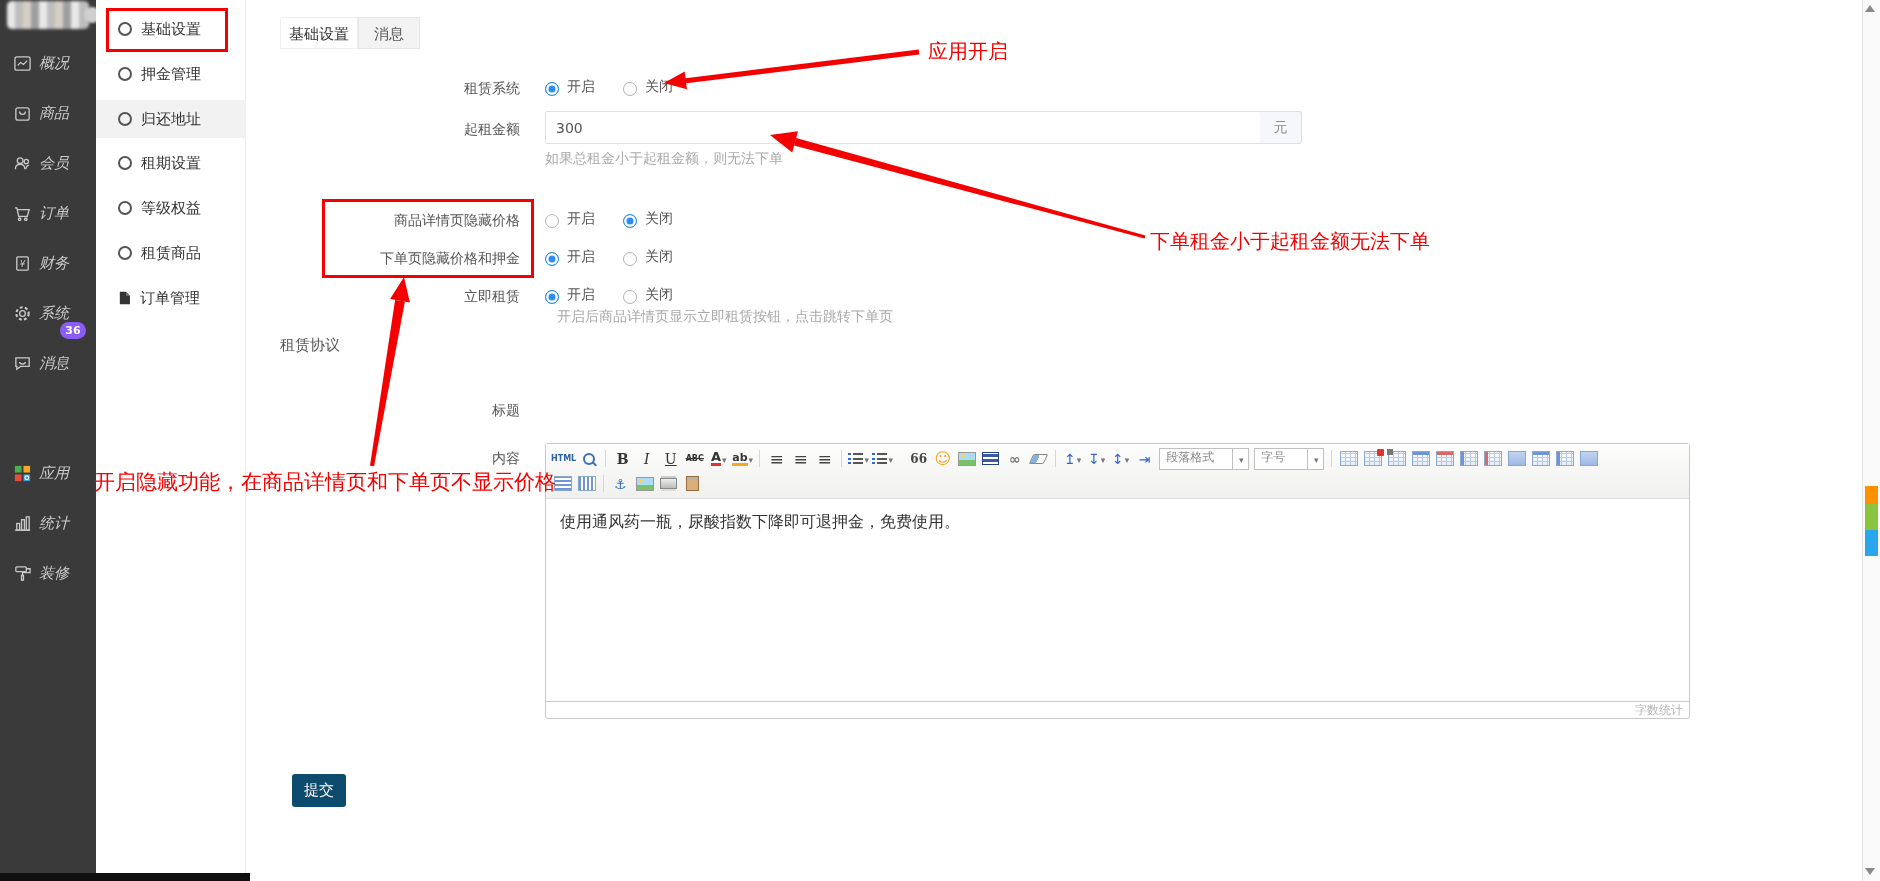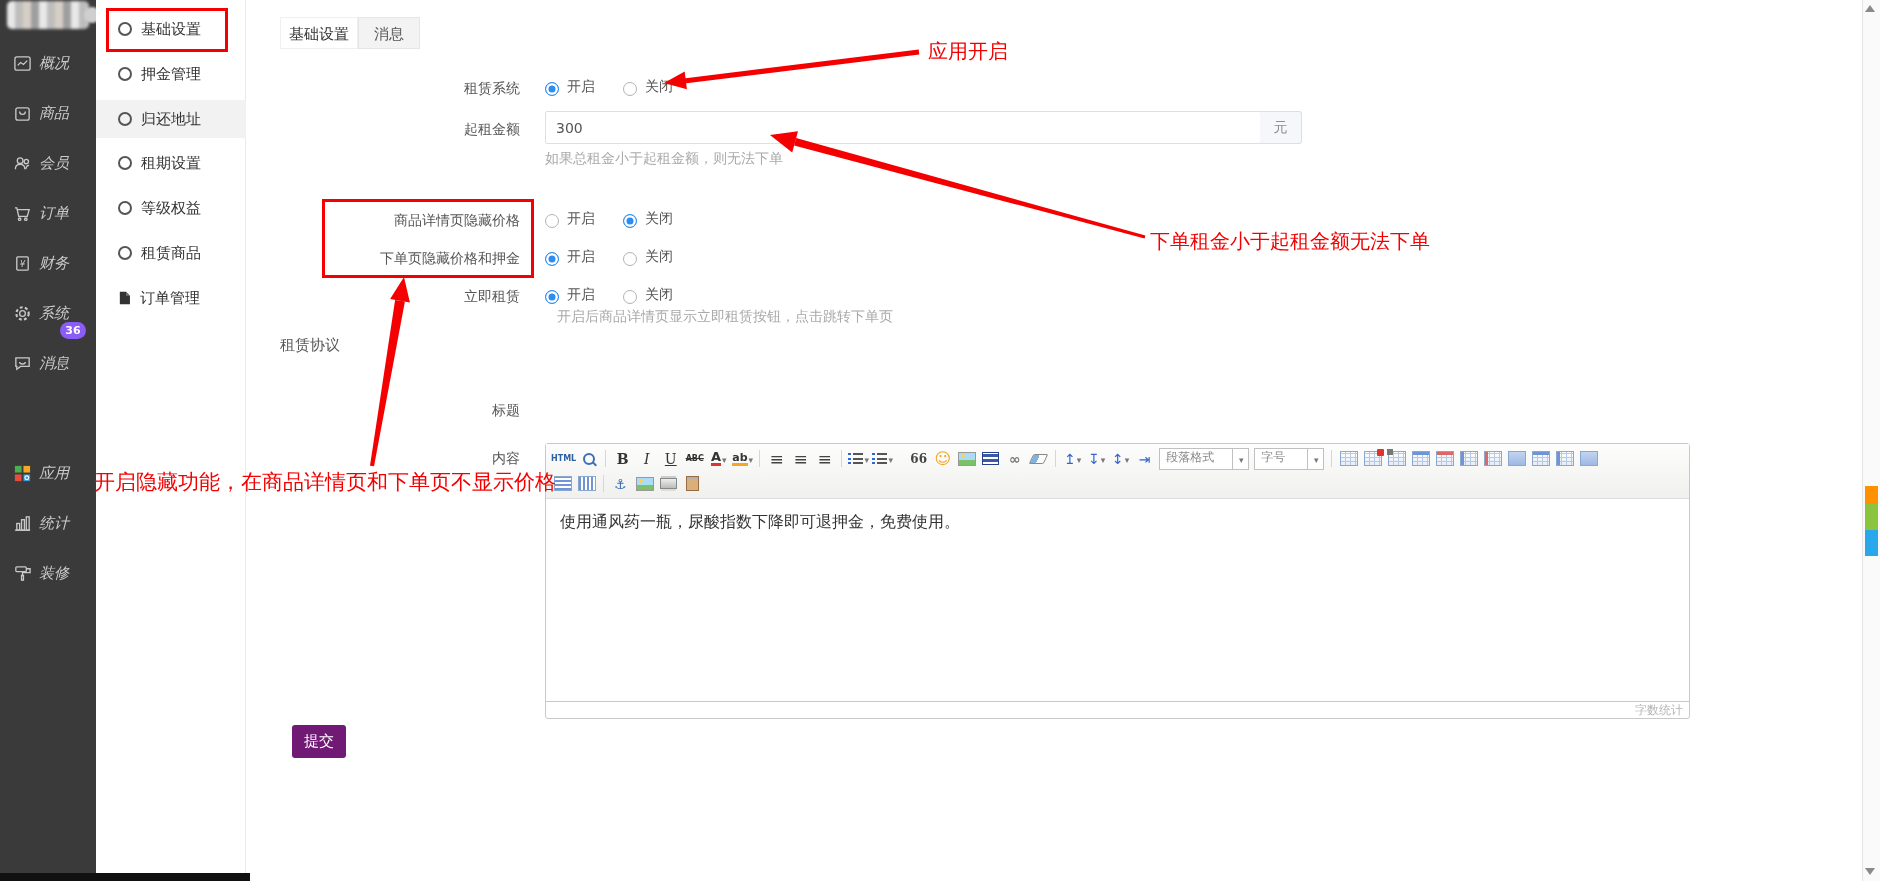--- a/index.html
+++ b/index.html
@@ -36,21 +36,21 @@
   .radios{position:absolute;left:545px;display:flex;align-items:flex-end;gap:8px;font-size:14px;color:#555;}
   .radios .gap{width:12px;}
   .rd{width:14px;height:14px;border:1px solid #b3b3b3;border-radius:50%;background:#fff;box-sizing:border-box;cursor:pointer;}
   .rd.on{border-color:#2d8cf0;background:#2d8cf0;box-shadow:inset 0 0 0 2.5px #fff;}
   .tinput{position:absolute;height:33px;border:1px solid #dcdfe6;border-radius:2px;box-sizing:border-box;
     font-size:14px;color:#555;padding:0 10px;font-family:inherit;outline:none;background:#fff;}
   .addon{position:absolute;left:1260px;top:111px;width:42px;height:33px;background:#f5f7fa;border:1px solid #dcdfe6;border-left:none;
     border-radius:0 3px 3px 0;box-sizing:border-box;font-size:14px;color:#8a8f99;text-align:center;line-height:31px;}
   .hint{position:absolute;font-size:14px;color:#a9a9a9;white-space:nowrap;}
   .section{position:absolute;left:280px;font-size:15px;color:#555;}
-  .submit{position:absolute;left:292px;top:725px;width:54px;height:33px;background:#701a75;border:none;border-radius:3px;
+  .submit{position:absolute;left:292px;top:774px;width:54px;height:33px;background:#0c4a6e;border:none;border-radius:3px;
     color:#fff;font-size:15px;cursor:pointer;font-family:inherit;}
 
   
   .editor{position:absolute;left:545px;top:443px;width:1145px;border:1px solid #c9c9c9;border-radius:3px 3px 0 0;box-sizing:border-box;background:#fff;}
   .tbar{background:linear-gradient(#fdfdfd,#f0f0ee);border-bottom:1px solid #ddd;padding:2px 5px;}
   .trow{display:flex;align-items:center;height:25px;gap:1px;}
   .tbtn{min-width:23px;height:22px;display:flex;align-items:center;justify-content:center;border-radius:2px;cursor:pointer;
     font-size:12px;color:#333;position:relative;}
   .tsep{width:1px;height:17px;background:#d6d6d6;margin:0 4px;flex:0 0 auto;}
   .car::before{content:"▾";font-size:9px;color:#777;margin-left:1px;}

